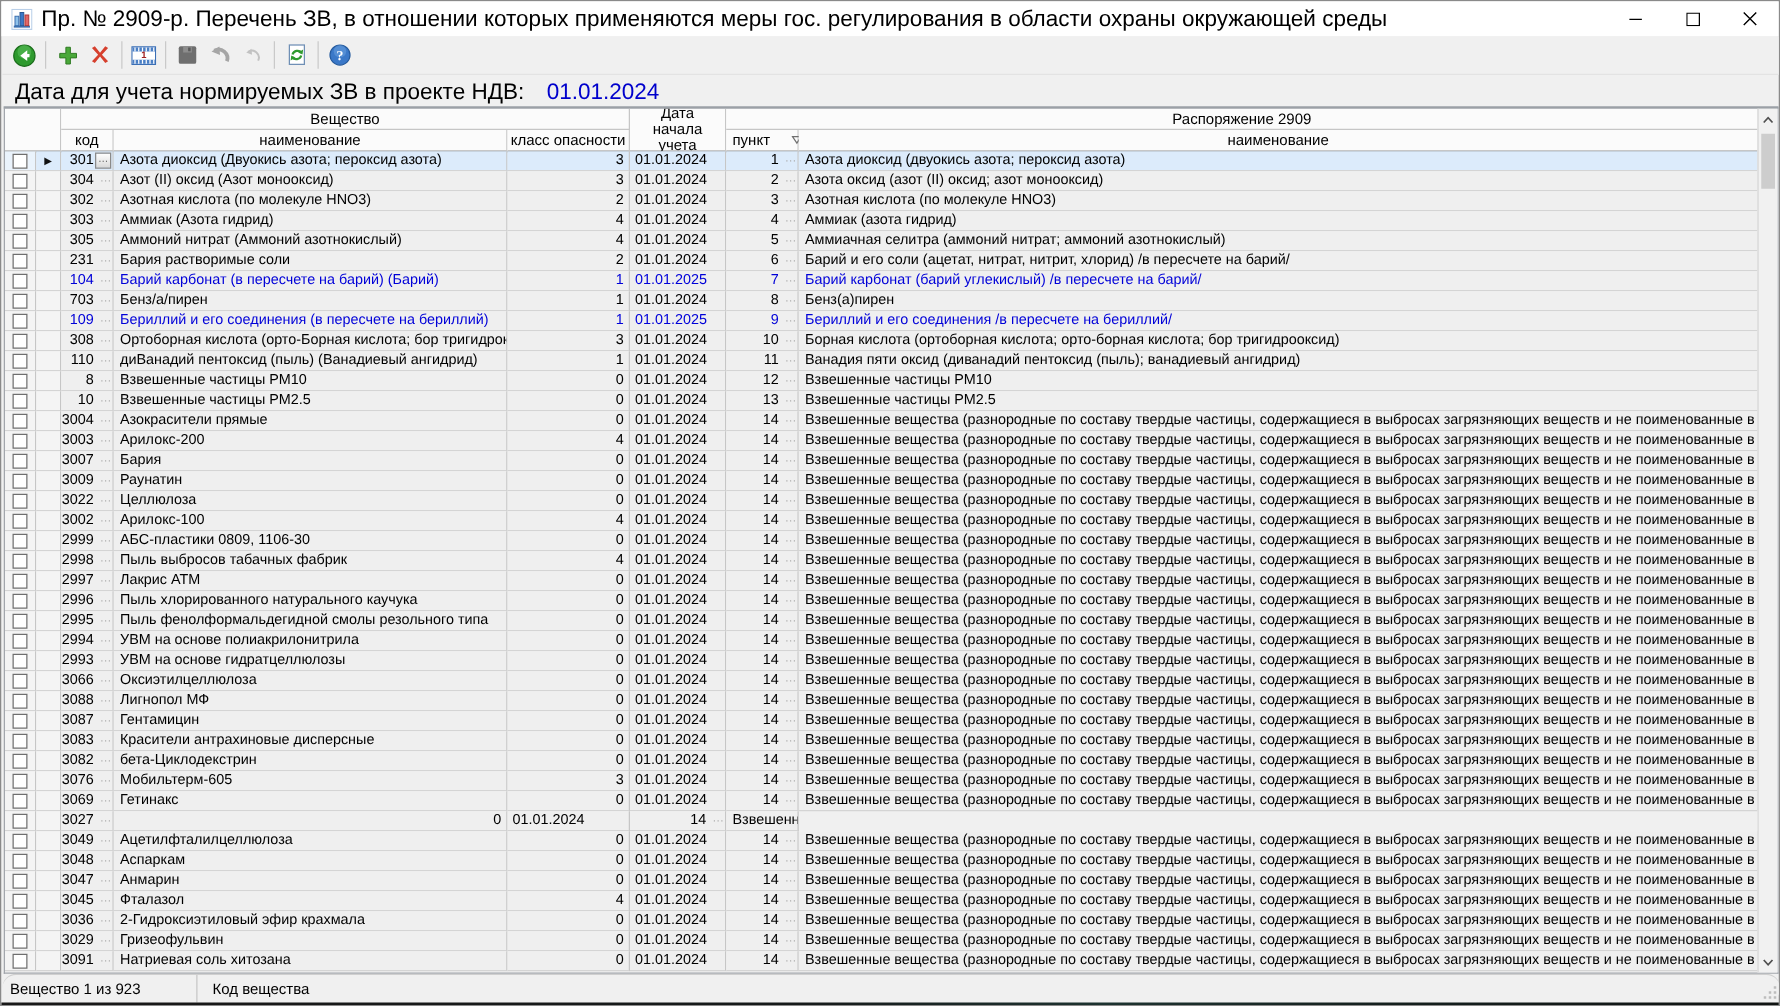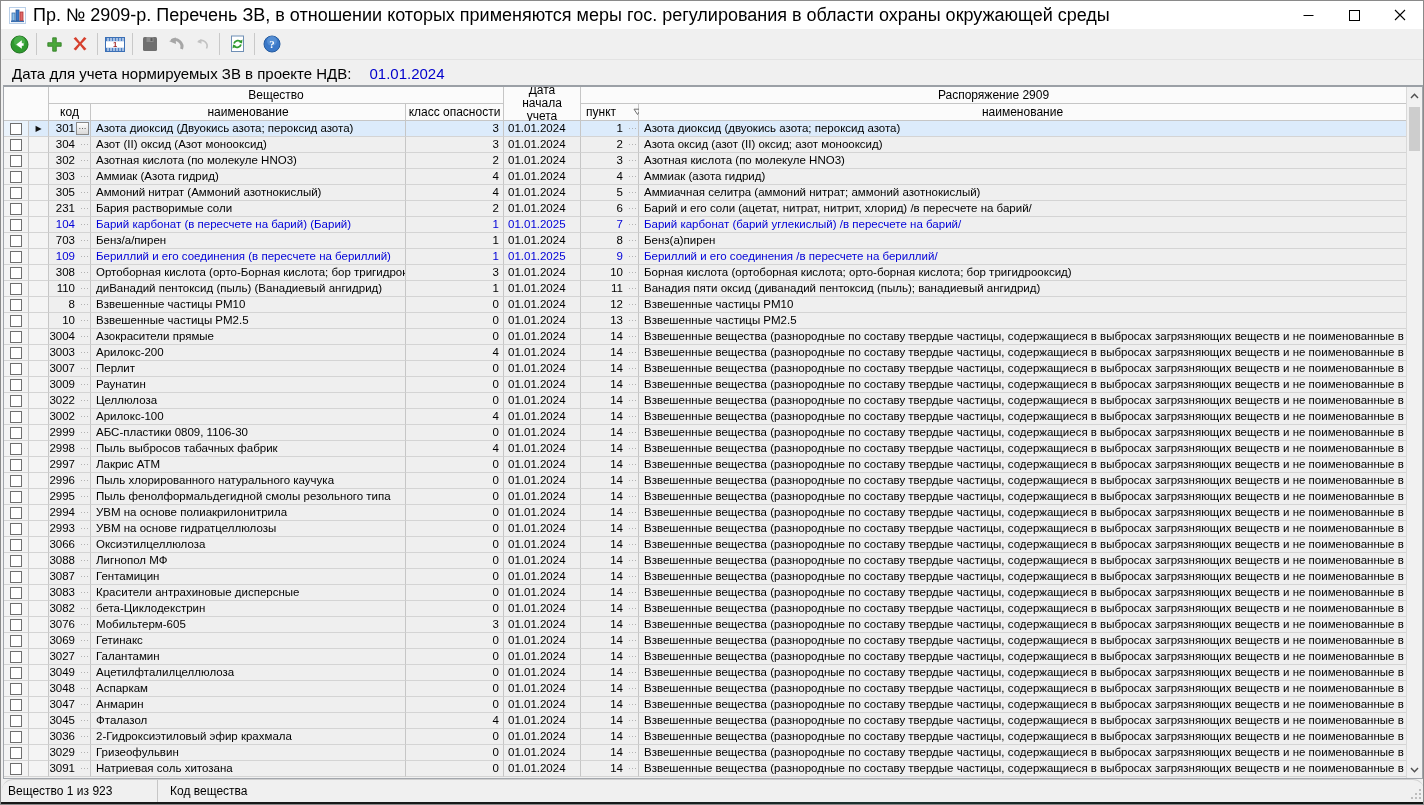--- a/index.html
+++ b/index.html
@@ -17,21 +17,21 @@
   .winbtn { width:46px; height:28px; display:flex; align-items:center; justify-content:center; }
 
   
   .toolbar { position:absolute; left:1px; top:28px; width:1422px; height:31px; background:#f0f0f0;
     display:flex; align-items:center; border-bottom:1px solid #e3e3e3; }
   .tbtn { width:26px; height:26px; display:flex; align-items:center; justify-content:center; flex:0 0 auto; }
   .tsep { width:1px; height:22px; background:#c9c9c9; margin:0 4px; flex:0 0 auto; }
 
   
   .datepanel { position:absolute; left:1px; top:60px; width:1138px; height:24px; background:#f0f0f0;
-    display:flex; align-items:center; font-size:15px; }
+    display:flex; align-items:center; font-size:18px; }
   .datepanel .lbl { margin-left:10px; color:#000; }
   .datepanel .val { margin-left:18px; color:#0000cc; }
 
   
   .grid { position:absolute; left:2px; top:84px; width:1420px; height:694px; background:#f0f0f0;
     border:1px solid #a2a6ac; border-top:2px solid #9ba0a6; }
   .grid-content { position:absolute; left:0; top:0; width:1403px; height:100%; overflow:hidden; }
   .ghead { position:absolute; background:#fbfbfb; border-right:1px solid #c6c6c6; border-bottom:1px solid #c6c6c6;
     font-size:12px; color:#000; display:flex; align-items:center; justify-content:center; text-align:center; line-height:13px; }
   .gbody { position:absolute; left:0; top:34px; width:1403px; }
@@ -415,21 +415,21 @@
             <div class="cell c-date">01.01.2024</div>
             <div class="cell c-num">14<span class="dots">···</span></div>
             <div class="cell c-text">Взвешенные вещества (разнородные по составу твердые частицы, содержащиеся в выбросах загрязняющих веществ и не поименованные в настоя</div>
           </div>
           <div class="row">
             <div class="cell c-check">
               <span class="checkbox"></span>
             </div>
             <div class="cell c-ind"></div>
             <div class="cell c-num">3007<span class="dots">···</span></div>
-            <div class="cell c-text">Перлит</div>
+            <div class="cell c-text">Бария</div>
             <div class="cell c-class">0</div>
             <div class="cell c-date">01.01.2024</div>
             <div class="cell c-num">14<span class="dots">···</span></div>
             <div class="cell c-text">Взвешенные вещества (разнородные по составу твердые частицы, содержащиеся в выбросах загрязняющих веществ и не поименованные в настоя</div>
           </div>
           <div class="row">
             <div class="cell c-check">
               <span class="checkbox"></span>
             </div>
             <div class="cell c-ind"></div>
@@ -631,21 +631,20 @@
             <div class="cell c-date">01.01.2024</div>
             <div class="cell c-num">14<span class="dots">···</span></div>
             <div class="cell c-text">Взвешенные вещества (разнородные по составу твердые частицы, содержащиеся в выбросах загрязняющих веществ и не поименованные в настоя</div>
           </div>
           <div class="row">
             <div class="cell c-check">
               <span class="checkbox"></span>
             </div>
             <div class="cell c-ind"></div>
             <div class="cell c-num">3027<span class="dots">···</span></div>
-            <div class="cell c-text">Галантамин</div>
             <div class="cell c-class">0</div>
             <div class="cell c-date">01.01.2024</div>
             <div class="cell c-num">14<span class="dots">···</span></div>
             <div class="cell c-text">Взвешенные вещества (разнородные по составу твердые частицы, содержащиеся в выбросах загрязняющих веществ и не поименованные в настоя</div>
           </div>
           <div class="row">
             <div class="cell c-check">
               <span class="checkbox"></span>
             </div>
             <div class="cell c-ind"></div>

